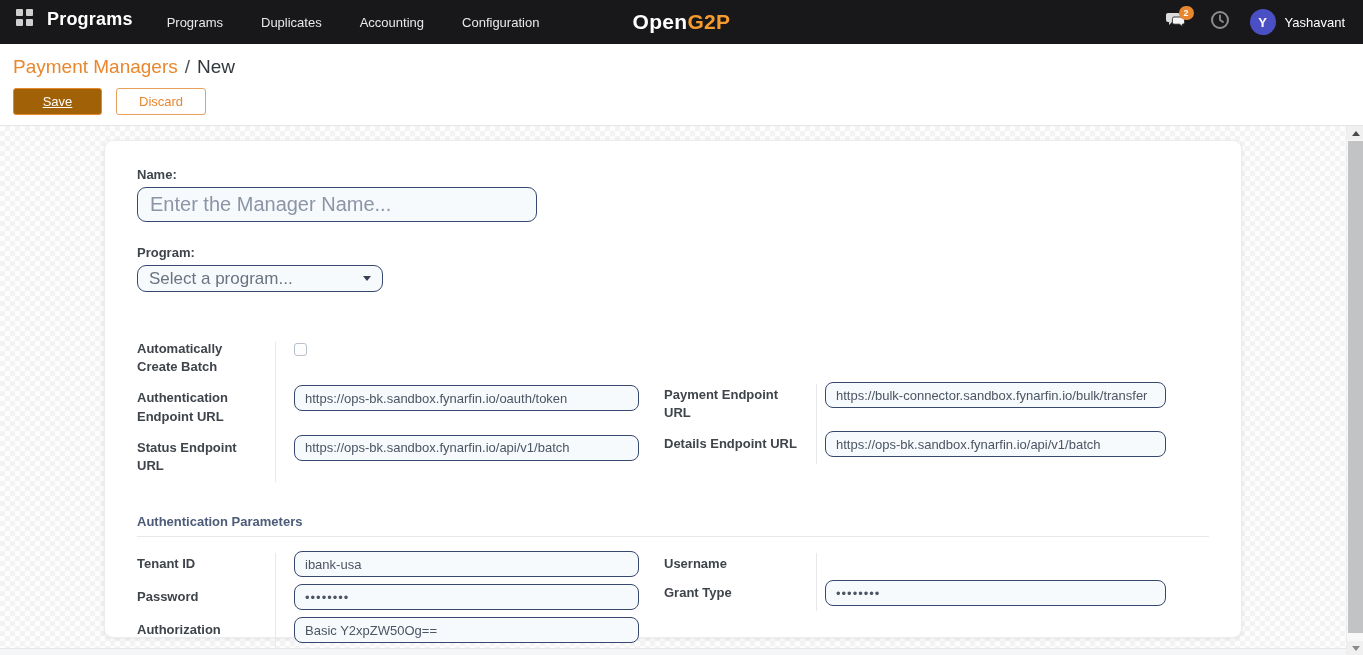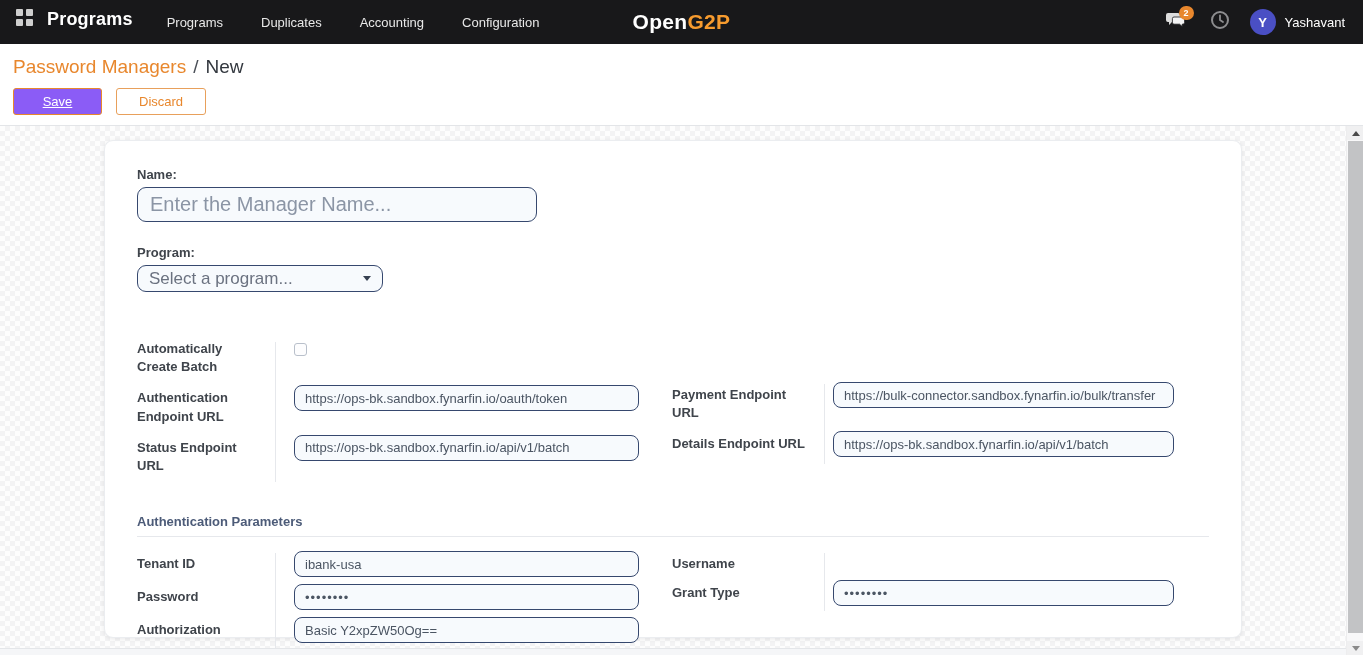--- a/index.html
+++ b/index.html
@@ -24,42 +24,42 @@
   .user-name { font-size:13px; color:#fff; }
 
   
   .control-panel { height:82px; background:#fff; border-bottom:1px solid #e3e5e8; padding:10px 13px 0 13px; }
   .breadcrumb { font-size:19px; display:flex; align-items:baseline; gap:7px; padding:2px 0 10px 0; }
   .crumb-parent { color:#e8872d; cursor:pointer; }
   .crumb-sep { color:#4a4f57; }
   .crumb-current { color:#33383f; }
   .action-row { display:flex; gap:14px; }
   .btn { font-size:13px; border-radius:3px; height:27px; padding:0 22px; cursor:pointer; font-family:"Liberation Sans", sans-serif; }
-  .btn-save { background:#8b5cf6; border:1px solid #e8872d; color:#fff; min-width:89px;text-decoration:underline; }
+  .btn-save { background:#a16207; border:1px solid #e8872d; color:#fff; min-width:89px;text-decoration:underline; }
   .btn-discard { background:#fff; border:1px solid #e8a05b; color:#e8872d; min-width:89px; }
 
   
   .content { position:relative; height:529px; background-color:#fdfdfd;
     background-image:
       linear-gradient(45deg,#f3f3f4 25%,transparent 25%,transparent 75%,#f3f3f4 75%),
       linear-gradient(45deg,#f3f3f4 25%,transparent 25%,transparent 75%,#f3f3f4 75%);
     background-size:10px 10px; background-position:0 0,5px 5px; }
   .sheet-wrap { width:1346px; height:100%; overflow:hidden; }
   .card { width:1138px; margin:14px auto 0 auto; height:498px; background:#fff; border:1px solid #ebedf0; border-radius:9px; box-shadow:0 1px 4px rgba(60,60,70,.10); padding:26px 32px 0 32px; }
 
   .field-label { font-size:13px; font-weight:bold; color:#3f444b; }
   .big-label { margin-bottom:5px; }
   .name-input { display:block; width:400px; height:35px; border:1px solid #36486e; border-radius:9px; background:#f7fafd; font-size:20px; color:#4b5563; padding:0 12px; font-family:"Liberation Sans", sans-serif; outline:none; }
   .name-input::placeholder { color:#8b95a5; opacity:1; }
   .program-block { margin-top:23px; }
   .select-box { margin-top:5px; width:246px; height:27px; border:1px solid #36486e; border-radius:9px; background:#f7fafd; display:flex; align-items:center; justify-content:space-between; padding:0 11px; cursor:pointer; }
   .select-value { font-size:17px; color:#6b7280; }
   .caret { width:0; height:0; border-left:4px solid transparent; border-right:4px solid transparent; border-top:5px solid #374151; }
 
-  .ftable { margin-top:48px; display:grid; grid-template-columns:502px 502px; column-gap:33px; align-items:start; }
+  .ftable { margin-top:48px; display:grid; grid-template-columns:502px 502px; column-gap:25px; align-items:start; }
   .fgroup { position:relative; }
   .fgroup .vline { position:absolute; top:2px; bottom:2px; width:1px; background:#e6e8ec; }
   .fgroup-left .vline { left:138px; }
   .fgroup-right .vline { left:152px; }
   .fgroup-right { margin-top:42px; }
   .frow { display:flex; align-items:flex-start; margin-bottom:9px; }
   .frow .flabel { width:138px; padding-right:10px; font-size:13px; font-weight:bold; color:#3f444b; line-height:1.4; padding-top:4px; }
   .fgroup-right .frow .flabel { width:152px; }
   .frow .fwidget { flex:1; padding-left:19px; }
   .fgroup-right .frow .fwidget { padding-left:9px; }
@@ -127,21 +127,21 @@
     </div>
     <div class="user-chip">
       <div class="avatar">Y</div>
       <div class="user-name">Yashavant</div>
     </div>
   </div>
 </header>
 
 <div class="control-panel">
   <div class="breadcrumb">
-    <span class="crumb-parent">Password Managers</span>
+    <span class="crumb-parent">Payment Managers</span>
     <span class="crumb-sep">/</span>
     <span class="crumb-current">New</span>
   </div>
   <div class="action-row">
     <button class="btn btn-save">Save</button>
     <button class="btn btn-discard">Discard</button>
   </div>
 </div>
 
 <div class="content">

